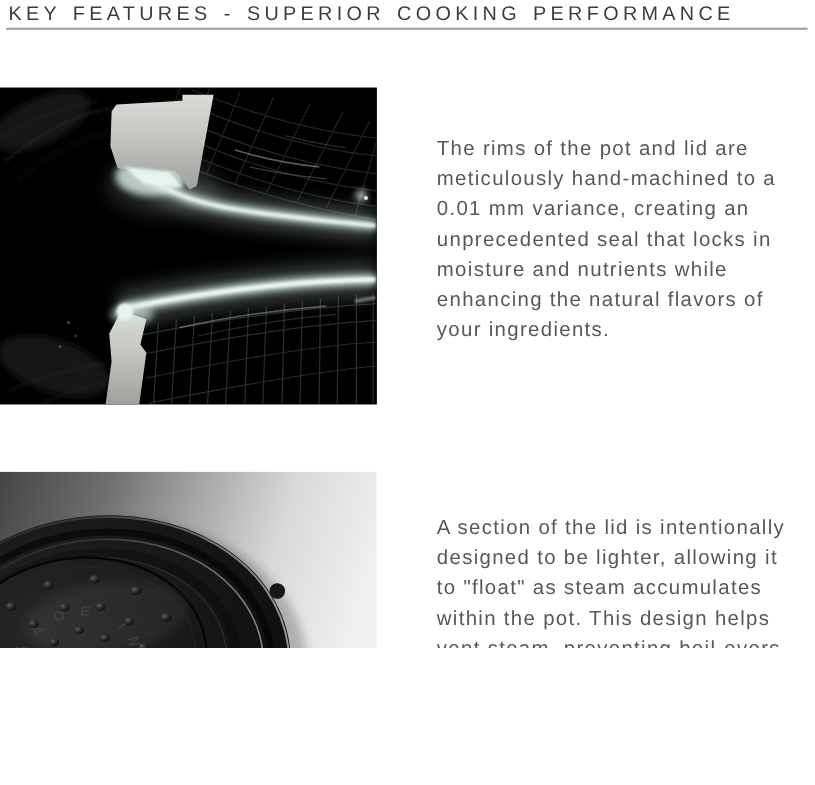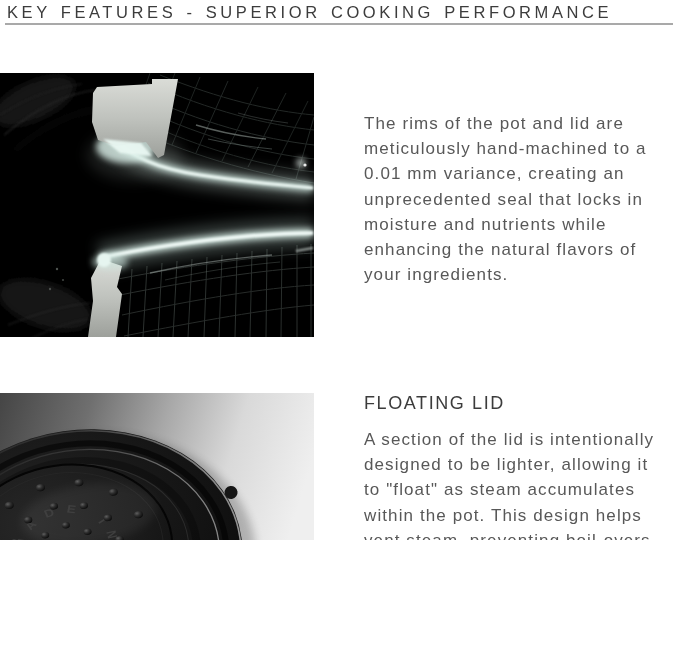--- a/index.html
+++ b/index.html
@@ -263,21 +263,20 @@
           <g>
             <circle cx="0" cy="0" r="8" fill="#a6a6a6" stroke="#d8d8d8" stroke-width="1"></circle>
             <circle cx="0" cy="0" r="3" fill="#2d2d2d"></circle>
             <circle cx="0" cy="0" r="1.2" fill="#6f6f6f"></circle>
           </g>
         </g>
       </g>
     </svg>
   </div>
 
-  <h2 class="feature-heading fh2">FLOATING LID</h2>
   <p class="feature-body fb2">A section of the lid is intentionally
 designed to be lighter, allowing it
 to "float" as steam accumulates
 within the pot. This design helps
 vent steam, preventing boil-overs
 while maintaining the pot's
 precision seal.</p>
 
 </div>
 

